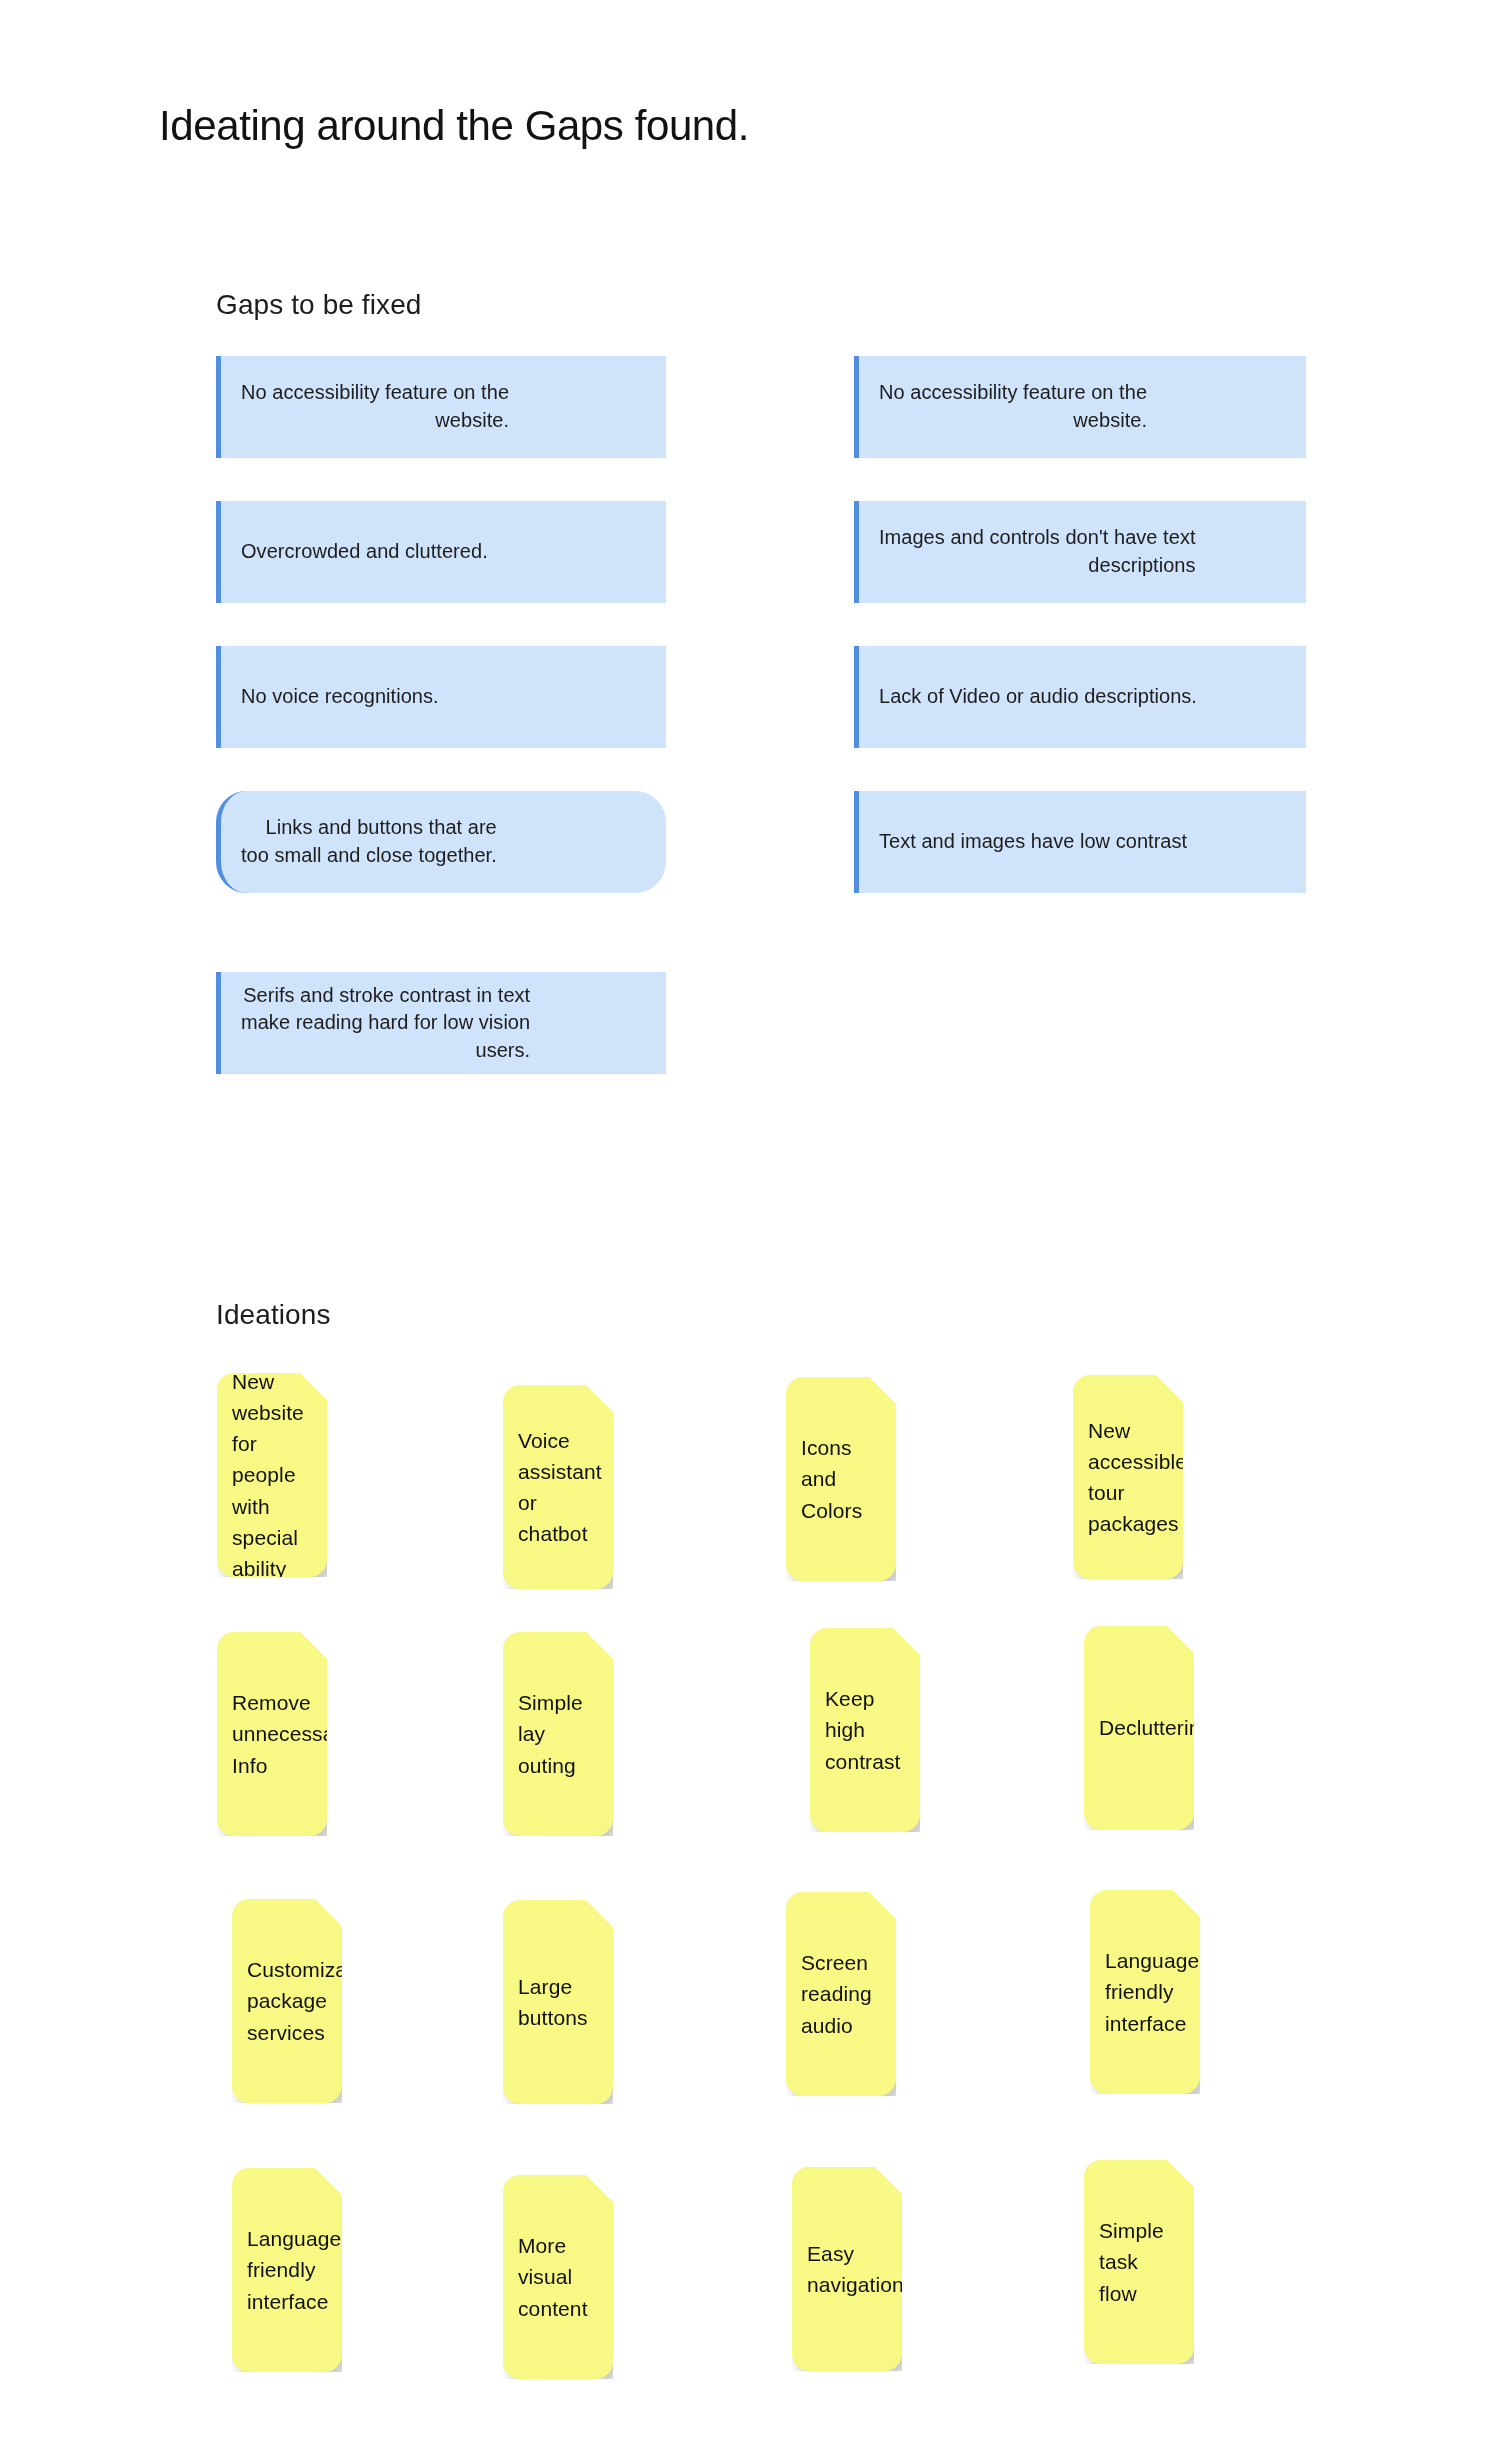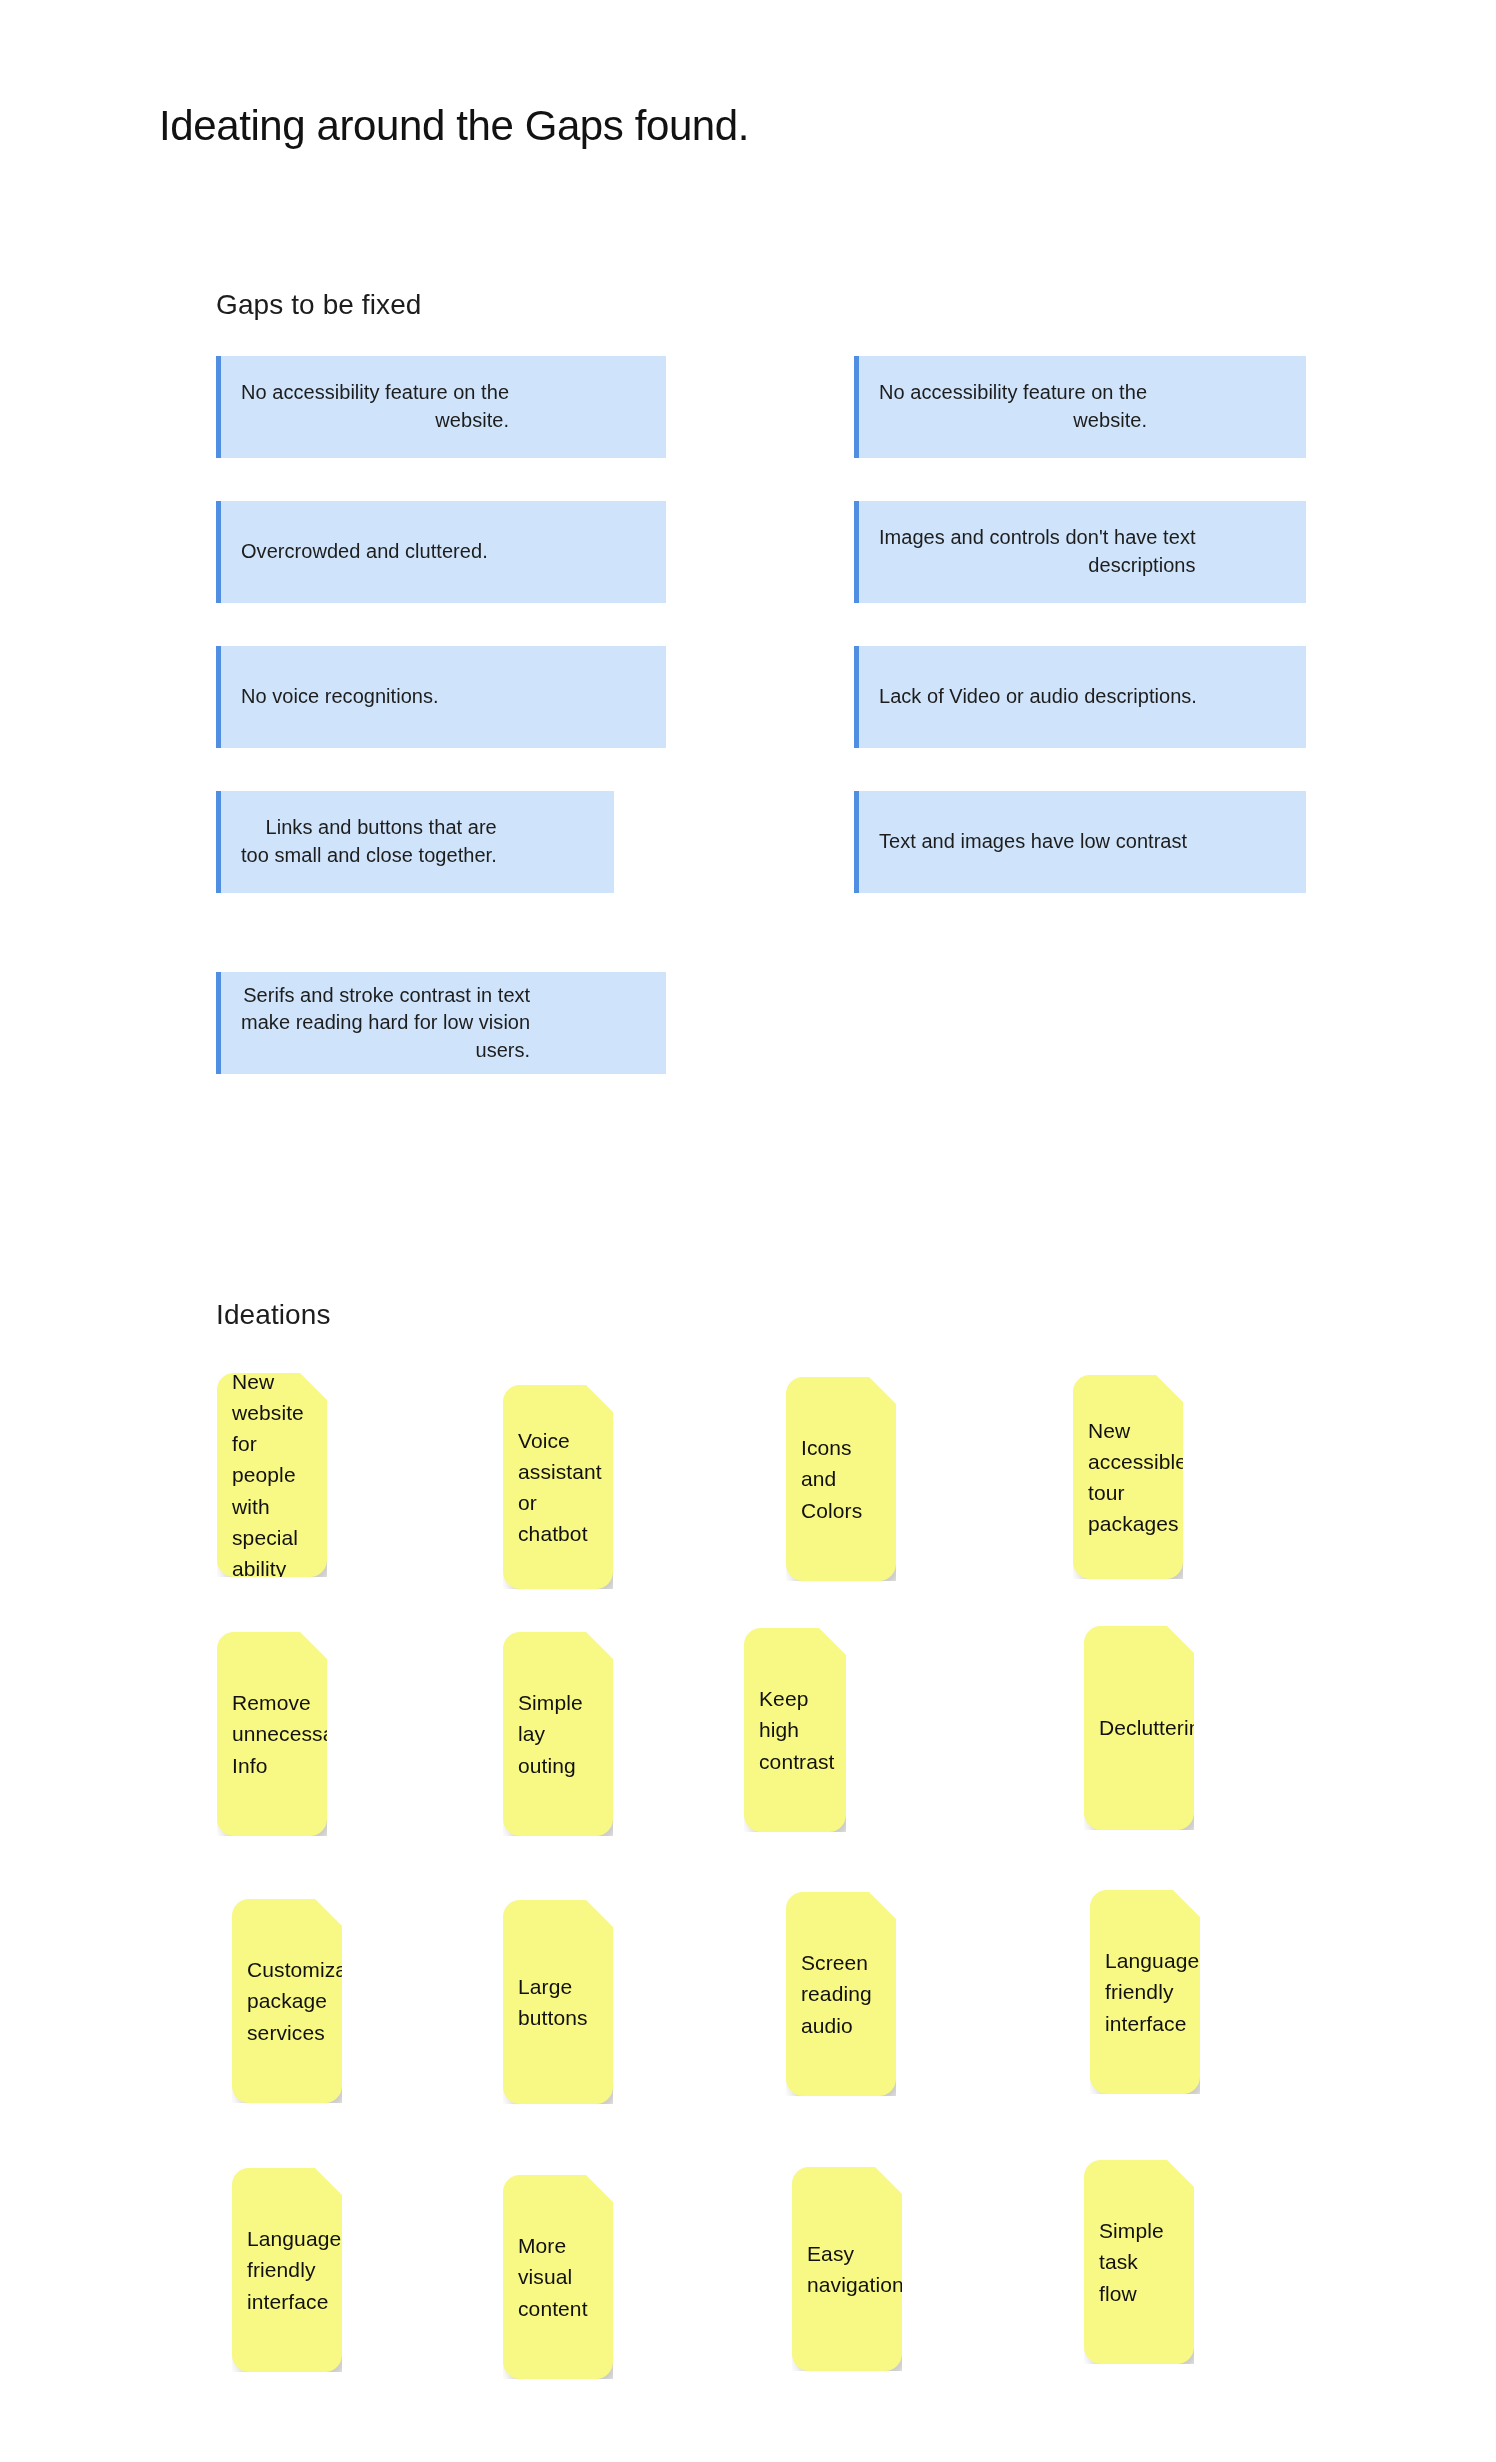--- a/index.html
+++ b/index.html
@@ -107,21 +107,21 @@
   <div class="gap-card" style="left: 216px; top: 356px; width: 450px; height: 102px;">
     <span class="gap-card-text">No accessibility feature on the
 website.</span>
   </div>
   <div class="gap-card" style="left: 216px; top: 501px; width: 450px; height: 102px;">
     <span class="gap-card-text">Overcrowded and cluttered.</span>
   </div>
   <div class="gap-card" style="left: 216px; top: 646px; width: 450px; height: 102px;">
     <span class="gap-card-text">No voice recognitions.</span>
   </div>
-  <div class="gap-card" style="left: 216px; top: 791px; width: 398px; height: 102px;">
+  <div class="gap-card" style="left: 216px; top: 791px; width: 450px; height: 102px; border-radius: 31px;">
     <span class="gap-card-text">Links and buttons that are
 too small and close together.</span>
   </div>
   <div class="gap-card" style="left: 216px; top: 972px; width: 450px; height: 102px;">
     <span class="gap-card-text">Serifs and stroke contrast in text
 make reading hard for low vision
 users.</span>
   </div>
 
   <div class="gap-card" style="left: 854px; top: 356px; width: 452px; height: 102px;">
@@ -170,21 +170,21 @@
 
   <div class="sticky-note" style="left: 217px; top: 1616px; width: 110px; height: 204px;">
     <span class="sticky-note-text">Remove
 unnecessary
 Info</span>
   </div>
   <div class="sticky-note" style="left: 503px; top: 1616px; width: 110px; height: 204px;">
     <span class="sticky-note-text">Simple lay
 outing</span>
   </div>
-  <div class="sticky-note" style="left: 744px; top: 1612px; width: 102px; height: 204px;">
+  <div class="sticky-note" style="left: 810px; top: 1612px; width: 110px; height: 204px;">
     <span class="sticky-note-text">Keep high
 contrast</span>
   </div>
   <div class="sticky-note" style="left: 1084px; top: 1610px; width: 110px; height: 204px;">
     <span class="sticky-note-text">Decluttering</span>
   </div>
 
   <div class="sticky-note" style="left: 232px; top: 1883px; width: 110px; height: 204px;">
     <span class="sticky-note-text">Customizable
 package

